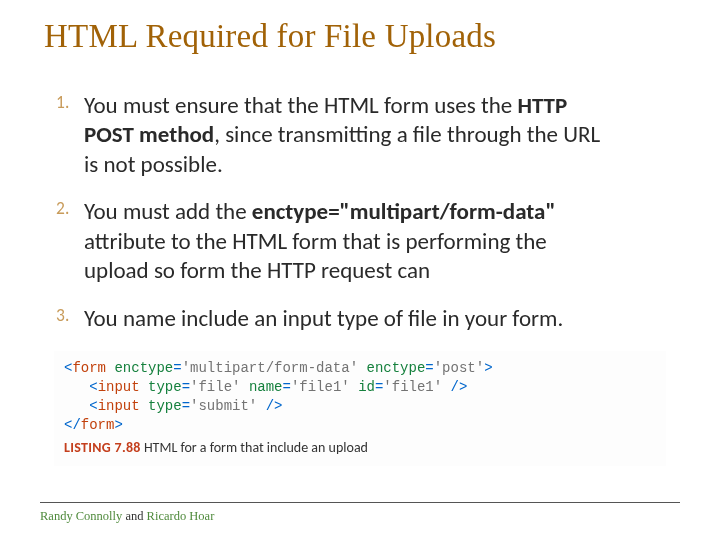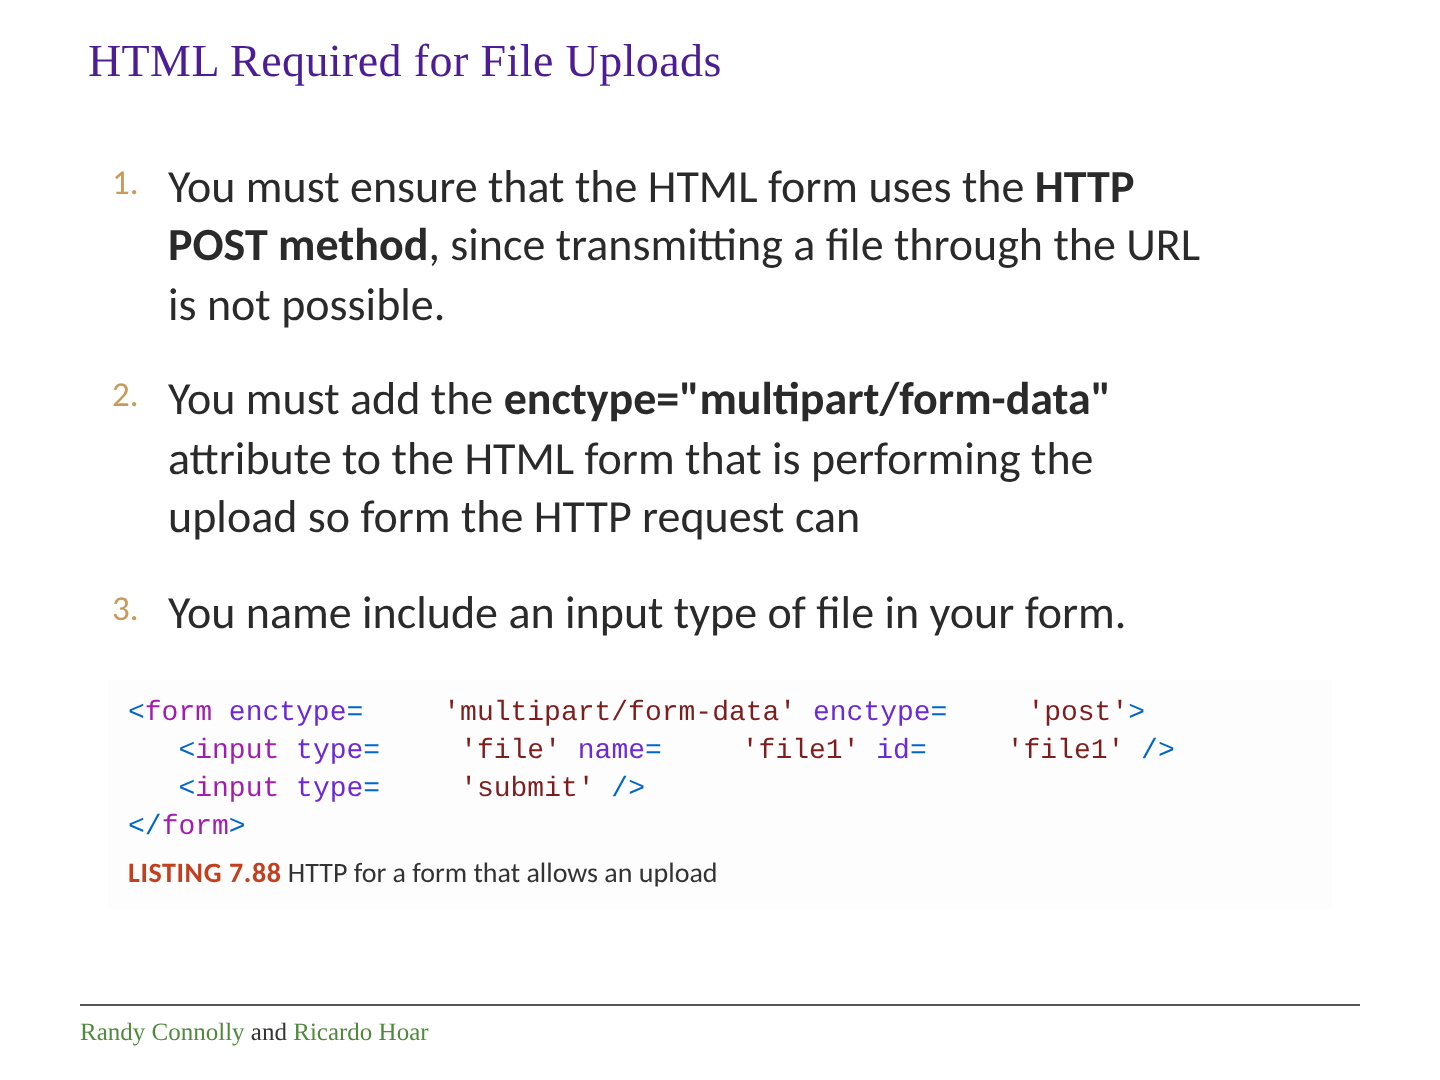--- a/index.html
+++ b/index.html
@@ -8,23 +8,23 @@
     height: 540px;
     background: #ffffff;
     font-family: Calibri, "Segoe UI", Arial, sans-serif;
     color: #3b3b3b;
     position: relative;
     overflow: hidden;
   }
   .slide { padding: 18px 54px 0 54px; }
   .title {
     font-family: Garamond, "Times New Roman", Georgia, serif;
-    font-size: 23px;
+    font-size: 33px;
     font-weight: 400;
-    color: #4c1d95;
+    color: #a16207;
     letter-spacing: 0.2px;
     margin-bottom: 36px;
     margin-left: -10px;
   }
   ol.points {
     list-style: none;
     counter-reset: pt;
     padding-left: 30px;
   }
   ol.points li {
@@ -50,23 +50,23 @@
     padding: 8px 10px 10px 10px;
     background: #fdfdfd;
   }
   .codebox pre {
     font-family: "Courier New", monospace;
     font-size: 14px;
     line-height: 1.35;
     white-space: pre;
   }
   .tag-d  { color: #0066cc; }
-  .tag-n  { color: #a21caf; }
-  .attr-n { color: #6d28d9; }
-  .attr-v { color: #7f1d1d; margin-left: 40px; }
+  .tag-n  { color: #c2410c; }
+  .attr-n { color: #15803d; }
+  .attr-v { color: #737373; }
   .listing {
     font-size: 14px;
     margin-top: 4px;
     font-family: Calibri, Arial, sans-serif;
   }
   .listing .lnum { color: #c43f1d; font-weight: 700; letter-spacing: 0.3px; }
   .listing .ldesc { color: #333; }
   .footer {
     position: absolute;
     left: 40px; right: 40px; bottom: 16px;
@@ -98,21 +98,21 @@
       <span>You name include an input type of file in your form.</span>
     </li>
   </ol>
 
   <div class="codebox">
     <pre><span class="tag-d">&lt;</span><span class="tag-n">form</span><span> </span><span class="attr-n">enctype</span><span class="tag-d">=</span><span class="attr-v">'multipart/form-data'</span><span> </span><span class="attr-n">enctype</span><span class="tag-d">=</span><span class="attr-v">'post'</span><span class="tag-d">&gt;</span>
 <span>   </span><span class="tag-d">&lt;</span><span class="tag-n">input</span><span> </span><span class="attr-n">type</span><span class="tag-d">=</span><span class="attr-v">'file'</span><span> </span><span class="attr-n">name</span><span class="tag-d">=</span><span class="attr-v">'file1'</span><span> </span><span class="attr-n">id</span><span class="tag-d">=</span><span class="attr-v">'file1'</span><span class="tag-d"> /&gt;</span>
 <span>   </span><span class="tag-d">&lt;</span><span class="tag-n">input</span><span> </span><span class="attr-n">type</span><span class="tag-d">=</span><span class="attr-v">'submit'</span><span class="tag-d"> /&gt;</span>
 <span class="tag-d">&lt;/</span><span class="tag-n">form</span><span class="tag-d">&gt;</span></pre>
     <div class="listing">
-      <span class="lnum">LISTING 7.88</span><span class="ldesc"> HTTP for a form that allows an upload</span>
+      <span class="lnum">LISTING 7.88</span><span class="ldesc"> HTML for a form that include an upload</span>
     </div>
   </div>
 </div>
 
 <div class="footer">
   <div>
     <span class="accent">Randy Connolly</span><span> and </span><span class="accent">Ricardo Hoar</span>
   </div>
 </div>
 

